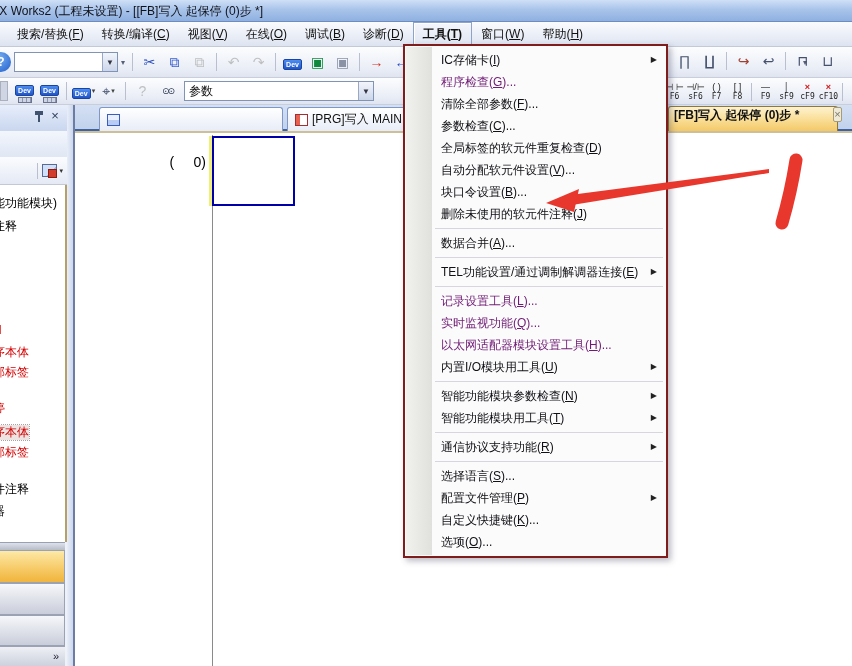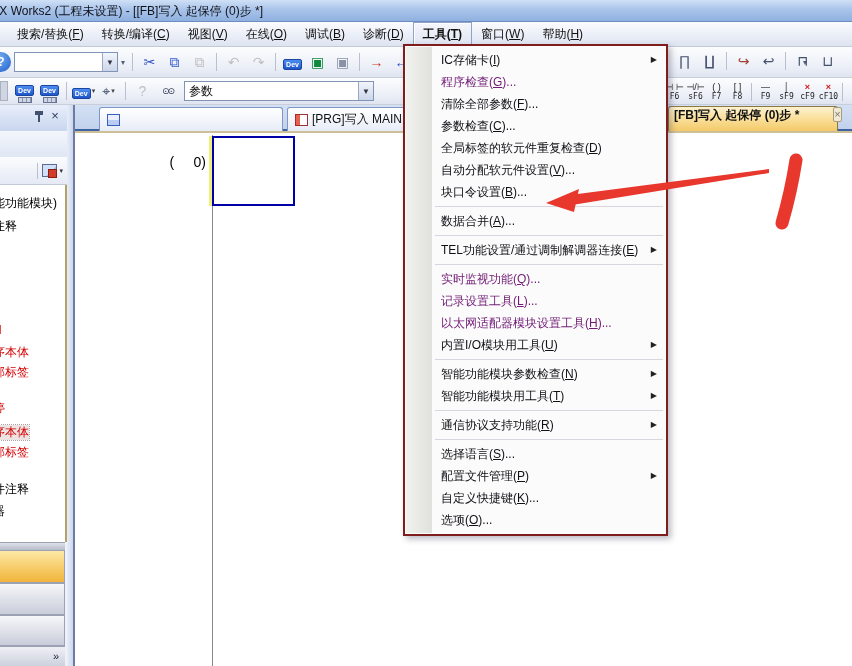--- a/index.html
+++ b/index.html
@@ -303,27 +303,28 @@
   </div>
 
   <div id="tools-menu">
       <div class="mi"><span>IC存储卡(<u>I</u>)</span><span class="sub">▶</span></div>
       <div class="mi dis"><span>程序检查(<u>G</u>)...</span></div>
       <div class="mi"><span>清除全部参数(<u>F</u>)...</span></div>
       <div class="mi"><span>参数检查(<u>C</u>)...</span></div>
       <div class="mi"><span>全局标签的软元件重复检查(<u>D</u>)</span></div>
       <div class="mi"><span>自动分配软元件设置(<u>V</u>)...</span></div>
       <div class="mi"><span>块口令设置(<u>B</u>)...</span></div>
+      <div class="mi"><span>删除未使用的软元件注释(<u>J</u>)</span></div>
       <div class="msep"></div>
       <div class="mi"><span>数据合并(<u>A</u>)...</span></div>
       <div class="msep"></div>
       <div class="mi"><span>TEL功能设置/通过调制解调器连接(<u>E</u>)</span><span class="sub">▶</span></div>
       <div class="msep"></div>
+      <div class="mi dis"><span>记录设置工具(<u>L</u>)...</span></div>
       <div class="mi dis"><span>实时监视功能(<u>Q</u>)...</span></div>
-      <div class="mi dis"><span>记录设置工具(<u>L</u>)...</span></div>
       <div class="mi dis"><span>以太网适配器模块设置工具(<u>H</u>)...</span></div>
       <div class="mi"><span>内置I/O模块用工具(<u>U</u>)</span><span class="sub">▶</span></div>
       <div class="msep"></div>
       <div class="mi"><span>智能功能模块参数检查(<u>N</u>)</span><span class="sub">▶</span></div>
       <div class="mi"><span>智能功能模块用工具(<u>T</u>)</span><span class="sub">▶</span></div>
       <div class="msep"></div>
       <div class="mi"><span>通信协议支持功能(<u>R</u>)</span><span class="sub">▶</span></div>
       <div class="msep"></div>
       <div class="mi"><span>选择语言(<u>S</u>)...</span></div>
       <div class="mi"><span>配置文件管理(<u>P</u>)</span><span class="sub">▶</span></div>

